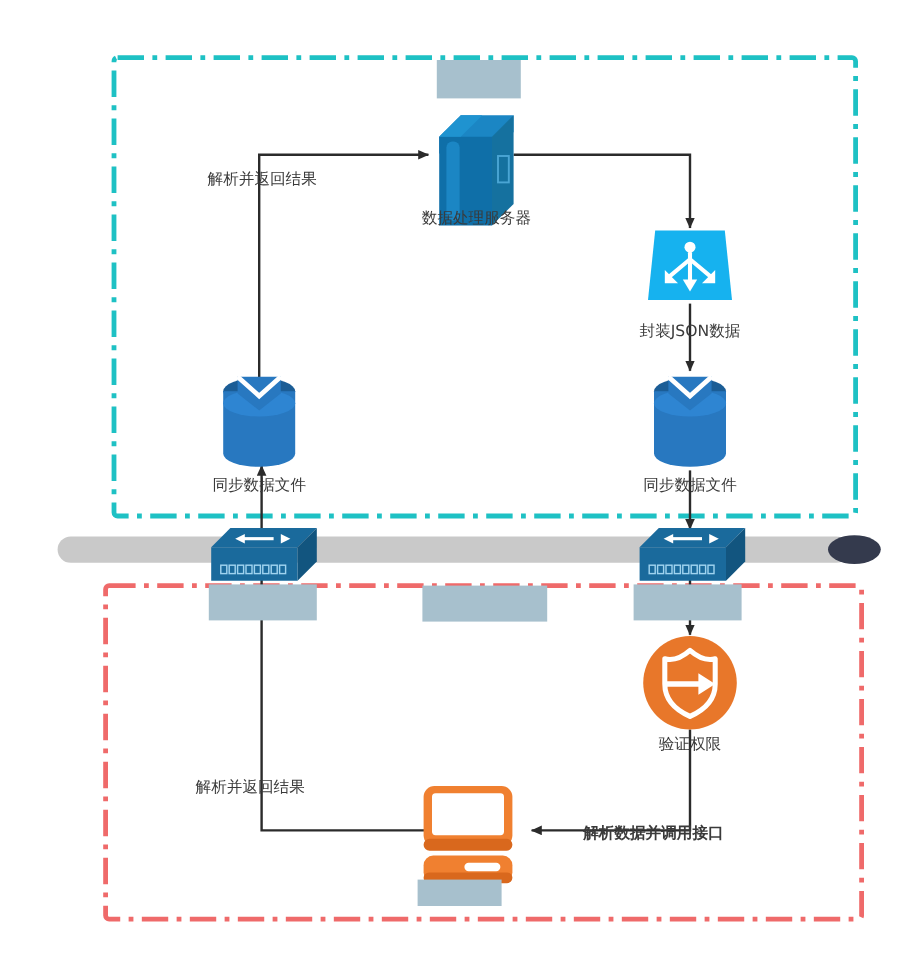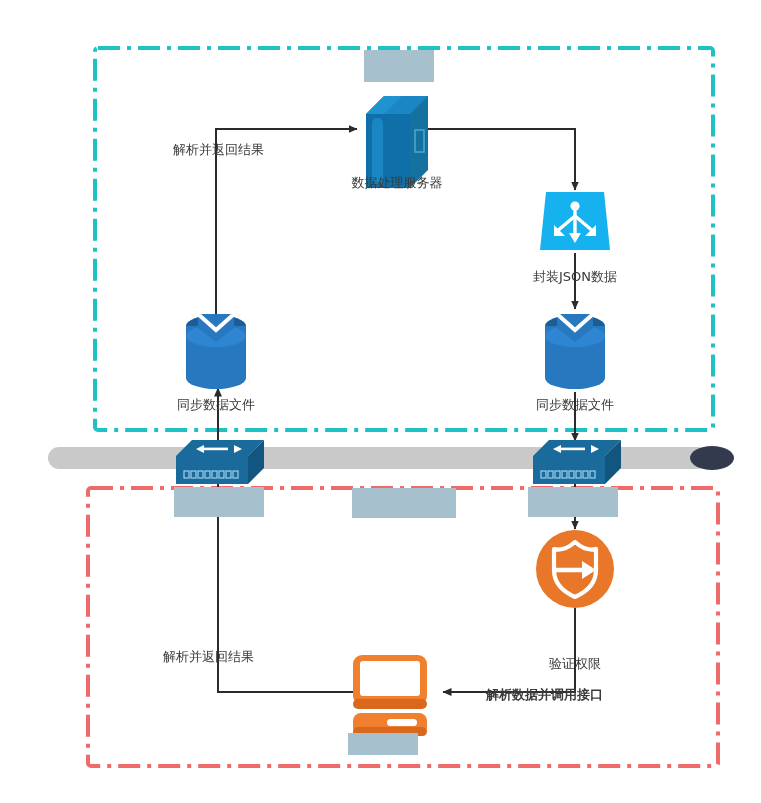--- a/index.html
+++ b/index.html
@@ -171,20 +171,20 @@
   <div class="ph" style="left:348px;top:733px;width:70px;height:22px;"></div>
 
   <div class="lbl center" style="left:397px;top:176px;">数据处理服务器</div>
 
   <div class="lbl center" style="left:575px;top:270px;">封装JSON数据</div>
 
   <div class="lbl center" style="left:216px;top:398px;">同步数据文件</div>
 
   <div class="lbl center" style="left:575px;top:398px;">同步数据文件</div>
 
-  <div class="lbl center" style="left:575px;top:614px;margin-top:43px;">验证权限</div>
+  <div class="lbl center" style="left:575px;top:614px;">验证权限</div>
 
   <div class="lbl" style="left:173px;top:143px;">解析并返回结果</div>
 
   <div class="lbl" style="left:163px;top:650px;">解析并返回结果</div>
 
   <div class="lbl" style="left:486px;top:688px;font-weight:bold;">解析数据并调用接口</div>
 </div>
 
 </body></html>

